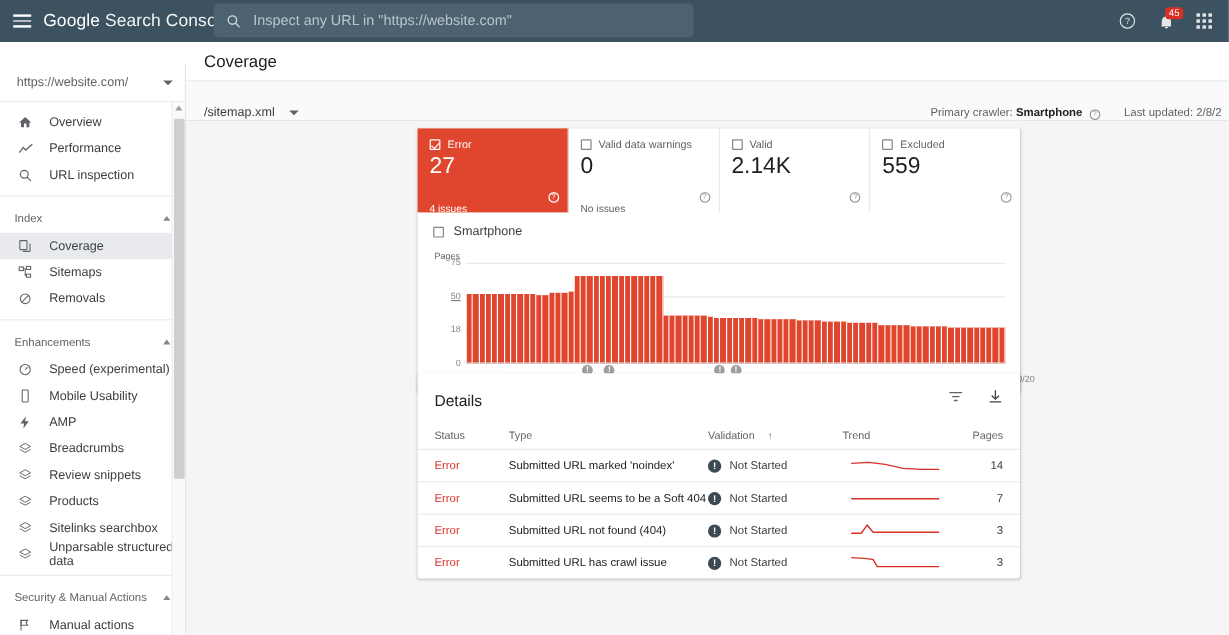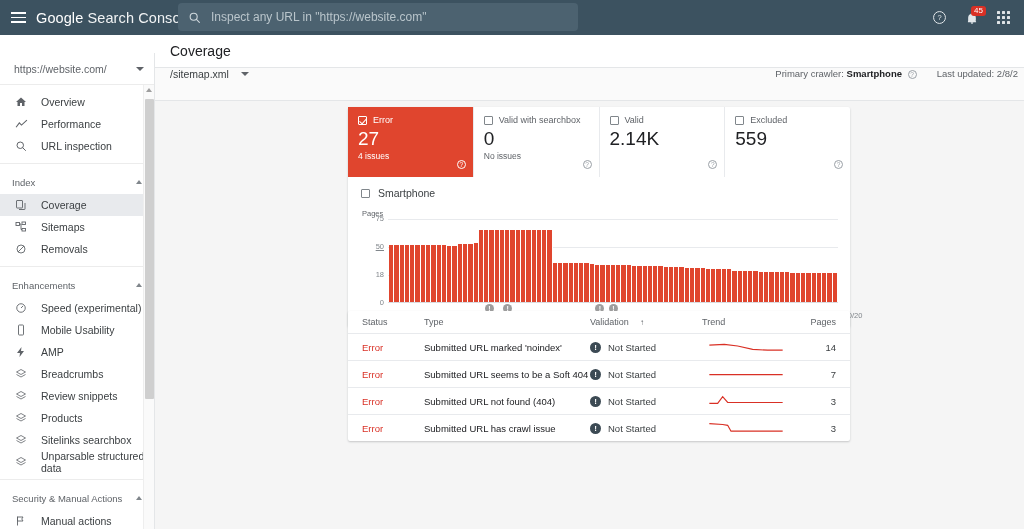--- a/index.html
+++ b/index.html
@@ -81,21 +81,21 @@
   #sb-dn { bottom:3px; border-left:3.5px solid transparent;border-right:3.5px solid transparent;border-top:4px solid #9e9e9e; }
 
   
   #main { position:absolute; top:35px; left:155px; width:869px; height:494px; background:#fff; overflow:hidden; }
   #page-header {
     height:33px; display:flex; align-items:center; padding-left:15px;
     border-bottom:1px solid #e4e6e8; background:#fff;
   }
   #page-title { font-size:14px; color:#202124; font-weight:400; }
   #subheader {
-    height:33px; display:flex; align-items:flex-start; justify-content:space-between;
+    height:33px; display:flex; align-items:flex-end; justify-content:space-between;
     padding:0 6px 0 15px; border-bottom:1px solid #e4e6e8; background:#fafafa;
   }
   #sitemap-select { display:flex; align-items:center; gap:12px; cursor:pointer; }
   #sitemap-select .stext { font-size:10.5px; color:#3c4043; }
   #crawler-info { display:flex; align-items:center; gap:20px; font-size:9.5px; color:#5f6368; white-space:nowrap; }
   #crawler-info b { color:#202124; font-weight:600; }
   .q-circle {
     display:inline-flex; align-items:center; justify-content:center;
     width:9px;height:9px;border:1px solid #9aa0a6;border-radius:50%;
     font-size:6.5px; color:#9aa0a6; margin-left:3px; cursor:pointer;
@@ -119,21 +119,21 @@
   .cbox { width:9px;height:9px;border:1.3px solid #80868b;border-radius:1px; display:inline-block; flex:0 0 9px; position:relative;}
   .status-card.error .cbox { border-color:#fff; }
   .status-card.error .cbox::after {
     content:""; position:absolute; left:2px; top:0px; width:3px;height:6px;
     border:solid #fff; border-width:0 1.3px 1.3px 0; transform:rotate(42deg);
   }
   .sc-label { font-size:9px; color:#5f6368; }
   .status-card.error .sc-label { color:#fff; }
   .sc-value { font-size:19px; margin-top:3px; color:#202124; font-weight:400; line-height:22px; }
   .status-card.error .sc-value { color:#fff; }
-  .sc-sub { font-size:8.5px; color:#5f6368; margin-top:1px; }
+  .sc-sub { font-size:8.5px; color:#5f6368; margin-top:19px; }
   .status-card.error .sc-sub { color:#fff; }
   .sc-help { position:absolute; right:7px; bottom:6px; }
   .status-card.error .sc-help .q-circle { border-color:#fff; color:#fff; }
 
   #chart-body { padding:10px 12px 6px 10px; }
   #impressions-row { display:flex; align-items:center; gap:8px; padding-left:3px; }
   #impressions-row .lbl { font-size:10.5px; color:#3c4043; }
   #chart-area { position:relative; height:110px; margin-top:12px; }
   #ylabel { position:absolute; left:4px; top:-2px; font-size:7.5px; color:#5f6368; }
   .ytick { position:absolute; left:8px; font-size:7.5px; color:#80868b; width:18px; text-align:right; }
@@ -454,21 +454,21 @@
             <span class="sc-label">Error</span>
           </div>
           <div class="sc-value">27</div>
           <div class="sc-sub">4 issues</div>
           <span class="sc-help"><span class="q-circle">?</span></span>
         </div>
 
         <div class="status-card">
           <div class="sc-top">
             <span class="cbox"></span>
-            <span class="sc-label">Valid with searchbox</span>
+            <span class="sc-label">Valid data warnings</span>
           </div>
           <div class="sc-value">0</div>
           <div class="sc-sub">No issues</div>
           <span class="sc-help"><span class="q-circle">?</span></span>
         </div>
 
         <div class="status-card">
           <div class="sc-top">
             <span class="cbox"></span>
             <span class="sc-label">Valid</span>
@@ -608,20 +608,39 @@
               <span class="annot" style="left: calc(20% + 31px); bottom: 8px;">!</span>
               <span class="annot" style="left: calc(23.8% + 31px); bottom: 8px;">!</span>
               <span class="annot" style="left: calc(43% + 31px); bottom: 8px;">!</span>
               <span class="annot" style="left: calc(45.8% + 31px); bottom: 8px;">!</span>
             </div>
         </div>
       </div>
     </div>
 
     <div id="details-card">
+      <div id="details-head">
+        <span id="details-title">Details</span>
+        <div id="details-actions">
+          <span>
+            <svg width="13" height="13" viewBox="0 0 24 24" fill="none" stroke="#5f6368" stroke-width="2" stroke-linecap="round">
+              <line x1="3" y1="6" x2="21" y2="6"></line>
+                <line x1="7" y1="12" x2="17" y2="12"></line>
+                <line x1="10" y1="18" x2="14" y2="18"></line>
+            </svg>
+          </span>
+          <span>
+            <svg width="13" height="13" viewBox="0 0 24 24" fill="none" stroke="#3c4043" stroke-width="2" stroke-linecap="round">
+              <line x1="12" y1="3" x2="12" y2="15"></line>
+                <path d="M7 11 L12 16 L17 11"></path>
+                <line x1="4" y1="20" x2="20" y2="20"></line>
+            </svg>
+          </span>
+        </div>
+      </div>
 
       <div class="thead">
         <span class="c-status">Status</span>
         <span class="c-type">Type</span>
         <span class="c-valid">
           <span>Validation</span>
           <span class="sort-arrow">↑</span>
         </span>
         <span class="c-trend">Trend</span>
         <span class="c-pages">Pages</span>

